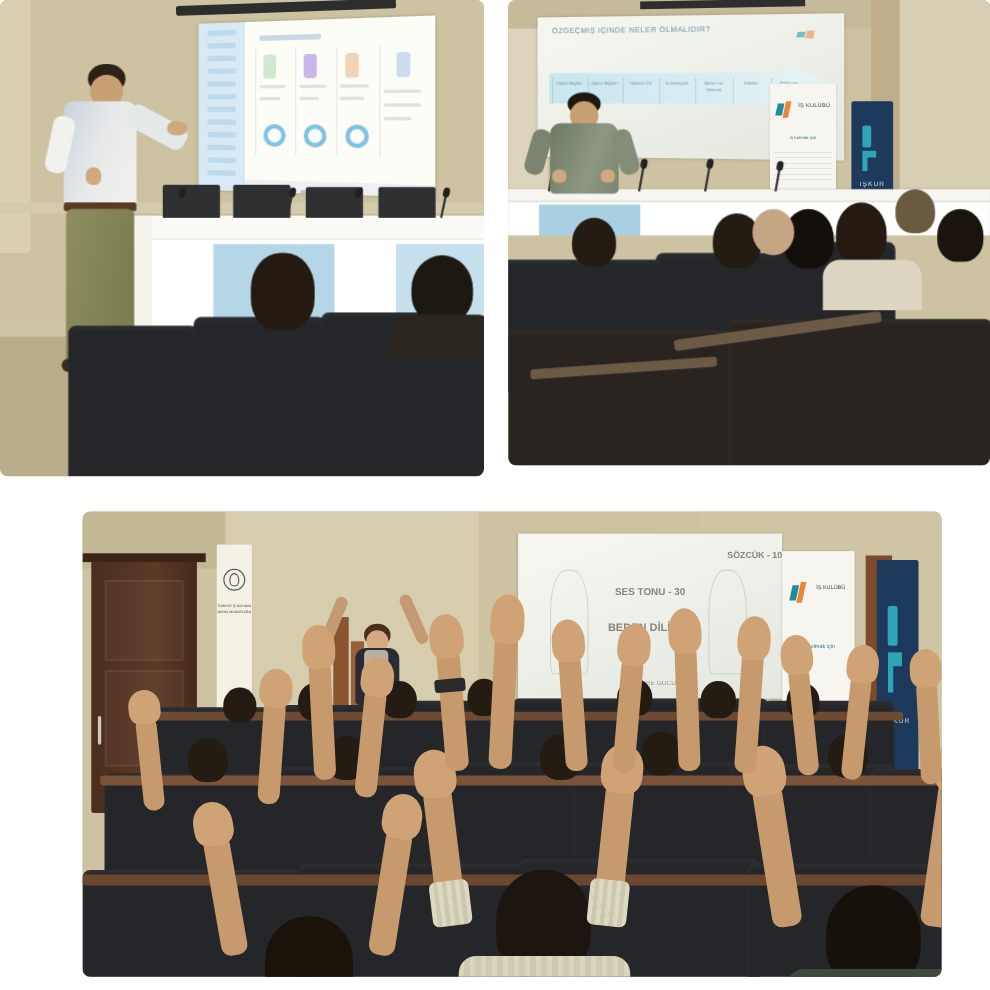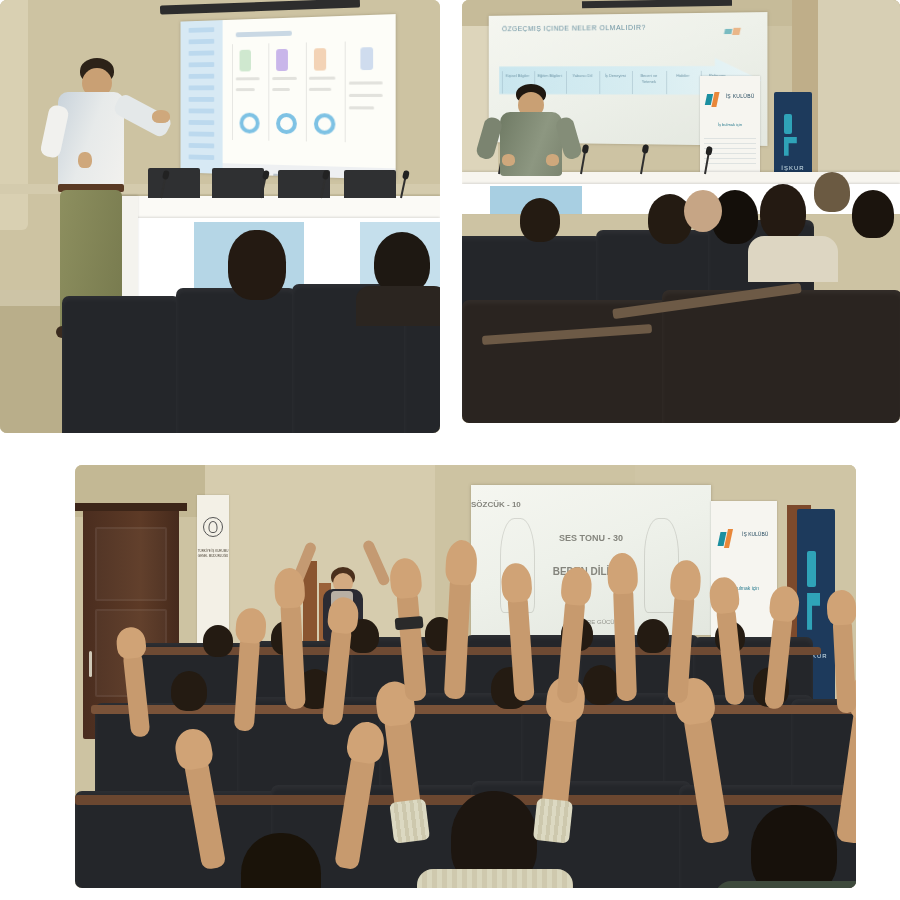--- a/index.html
+++ b/index.html
@@ -351,21 +351,21 @@
         <div class="wb-text" style="top:54px;">TÜRKİYE İŞ KURUMU GENEL MÜDÜRLÜĞÜ</div>
       </div>
 
       <div class="wood-strip" style="left:228px;top:96px;width:14px;height:150px;background:#8a5530;"></div>
       <div class="wood-strip" style="left:244px;top:118px;width:12px;height:130px;background:#9a6138;"></div>
       <div class="wood-strip" style="left:712px;top:40px;width:24px;height:210px;background:#7d4a2c;"></div>
       <div class="wood-strip" style="left:556px;top:40px;width:22px;height:220px;background:#8a5530;"></div>
 
       <div class="projector-screen" style="left:396px;top:20px;width:240px;height:150px;">
         <div class="screen-inner">
-          <div class="bl-line" style="left:0;right:0;top:10%;text-align:left;font-size:8px;">SÖZCÜK - 10</div>
+          <div class="bl-line" style="left:0;right:0;top:10%;text-align:right;font-size:8px;">SÖZCÜK - 10</div>
           <div class="bl-line" style="left:0;right:0;top:32%;text-align:center;font-size:9px;">SES TONU - 30</div>
           <div class="bl-line" style="left:0;right:0;top:54%;text-align:center;font-size:10px;">BEDEN DİLİ - 60</div>
           <div class="bl-figure" style="left:12%;top:22%;width:14%;height:62%;border-radius:40% 40% 10% 10%;"></div>
           <div class="bl-figure" style="left:72%;top:22%;width:14%;height:62%;border-radius:40% 40% 10% 10%;"></div>
           <div class="bl-bottom">SÖZLERE GÜCÜ</div>
         </div>
       </div>
 
       <div class="rollup-white" style="left:636px;top:36px;width:66px;height:190px;">
         <div class="logo-mark" style="left:12%;top:14%;width:24%;height:12%;">

